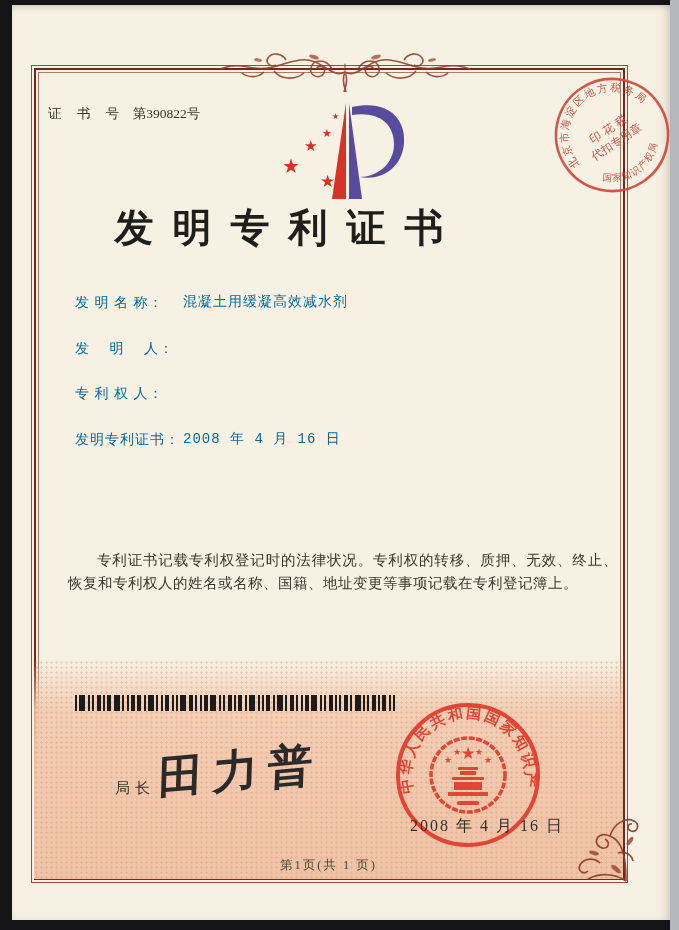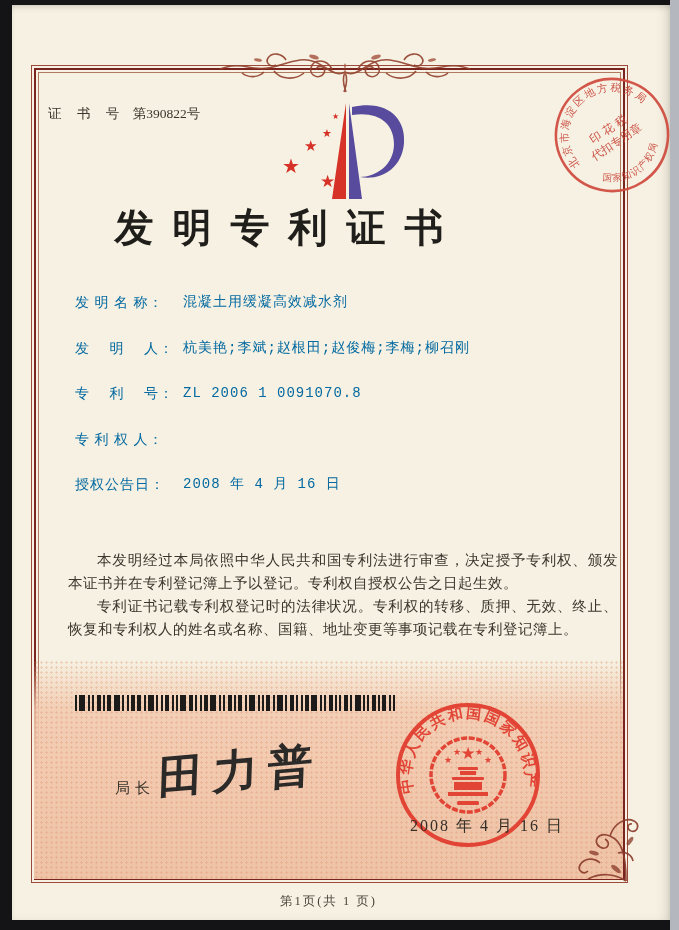--- a/index.html
+++ b/index.html
@@ -41,21 +41,21 @@
   .body-text p{margin:0;text-indent:2em;letter-spacing:.5px;}
   .barcode{position:absolute;left:63px;top:690px;height:16px;display:flex;align-items:stretch;}
   .barcode span{display:inline-block;background:#1d1b1a;margin-right:2.4px;}
   .sig-label{position:absolute;left:103px;top:774px;font-size:15px;letter-spacing:5px;color:#3a332c;}
   .signature{
     position:absolute;left:146px;top:736px;font-size:45px;font-weight:700;color:#2b2a28;
     transform:rotate(-5deg) skewX(-7deg);letter-spacing:10px;font-family:"DejaVu Serif","Liberation Serif",serif;
   }
   .seal{position:absolute;left:378px;top:692px;}
   .issue-date{position:absolute;left:398px;top:811px;font-size:16px;letter-spacing:2px;color:#352f28;z-index:3;}
-  .footer{position:absolute;left:19px;top:888px;width:595px;text-align:center;font-size:12.5px;color:#4a443a;letter-spacing:2px;}
+  .footer{position:absolute;left:19px;top:852px;width:595px;text-align:center;font-size:12.5px;color:#4a443a;letter-spacing:2px;}
   .flourish-top{position:absolute;left:206px;top:40px;}
   .flourish-corner{position:absolute;left:558px;top:788px;}
   svg text{font-family:"DejaVu Sans","Liberation Sans",sans-serif;}
 </style>
 </head>
 <body>
 
 <div class="scan-edge-right"></div>
 
 <div class="paper">
@@ -142,37 +142,31 @@
 
   <div class="title">发明专利证书</div>
 
   <div class="fields">
     <div class="field-row">
       <span class="flabel">发 明 名 称：</span>
       <span class="fvalue">混凝土用缓凝高效减水剂</span>
     </div>
     <div class="field-row">
       <span class="flabel">发　 明　 人：</span>
-      <span class="fvalue">杭美艳;李斌;赵根田;赵俊梅;李梅;柳召刚</span>
-    </div>
-    <div class="field-row">
-      <span class="flabel">专 　利 　号：</span>
-      <span class="fvalue">ZL 2006 1 0091070.8</span>
     </div>
     <div class="field-row">
       <span class="flabel">专 利 权 人：</span>
     </div>
     <div class="field-row">
-      <span class="flabel">授权公告日：</span>
+      <span class="flabel">发明专利证书：</span>
       <span class="fvalue">2008 年 4 月 16 日</span>
     </div>
   </div>
 
   <div class="body-text">
-    <p>本发明经过本局依照中华人民共和国专利法进行审查，决定授予专利权、颁发本证书并在专利登记簿上予以登记。专利权自授权公告之日起生效。</p>
     <p>专利证书记载专利权登记时的法律状况。专利权的转移、质押、无效、终止、恢复和专利权人的姓名或名称、国籍、地址变更等事项记载在专利登记簿上。</p>
   </div>
 
   <div class="barcode">
       <span style="width: 2px;"></span>
       <span style="width: 6px;"></span>
       <span style="width: 2px;"></span>
       <span style="width: 2px;"></span>
       <span style="width: 4px;"></span>
       <span style="width: 2px;"></span>

